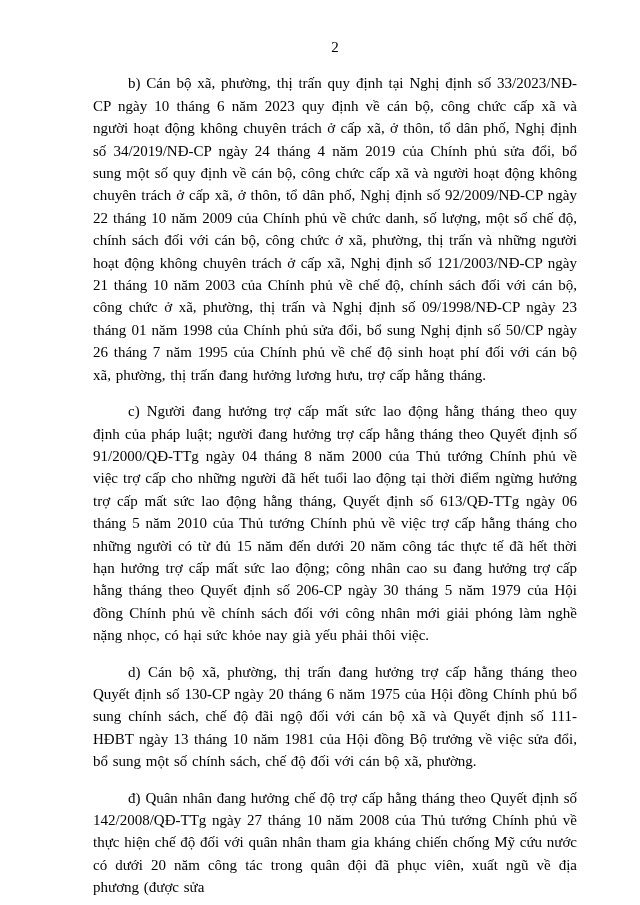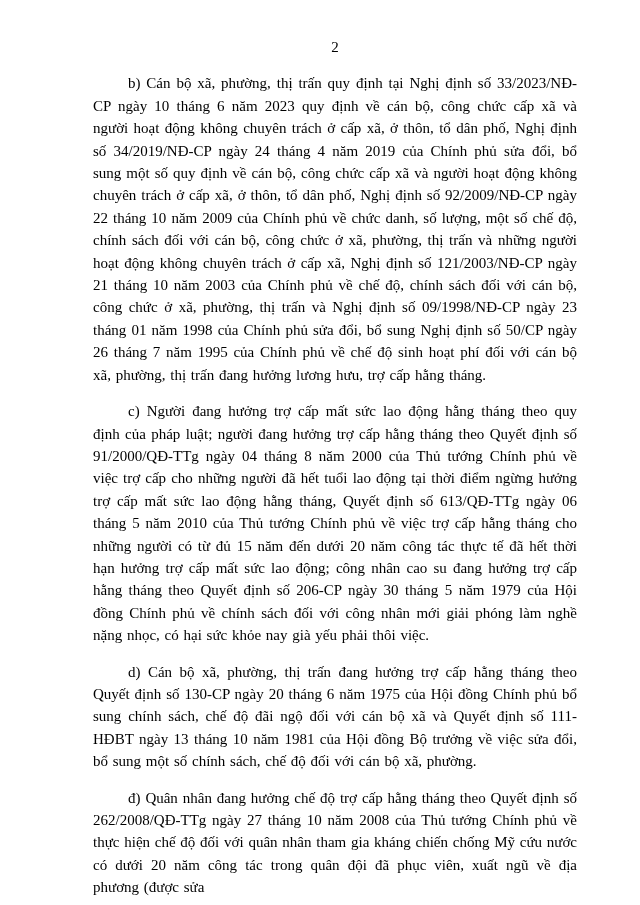--- a/index.html
+++ b/index.html
@@ -40,15 +40,15 @@
 </style>
 </head>
 <body>
 
 <div class="doc-page">
   <div class="doc-content">
     <div class="page-number">2</div>
     <p class="para">b) Cán bộ xã, phường, thị trấn quy định tại Nghị định số 33/2023/NĐ-CP ngày 10 tháng 6 năm 2023 quy định về cán bộ, công chức cấp xã và người hoạt động không chuyên trách ở cấp xã, ở thôn, tổ dân phố, Nghị định số 34/2019/NĐ-CP ngày 24 tháng 4 năm 2019 của Chính phủ sửa đổi, bổ sung một số quy định về cán bộ, công chức cấp xã và người hoạt động không chuyên trách ở cấp xã, ở thôn, tổ dân phố, Nghị định số 92/2009/NĐ-CP ngày 22 tháng 10 năm 2009 của Chính phủ về chức danh, số lượng, một số chế độ, chính sách đối với cán bộ, công chức ở xã, phường, thị trấn và những người hoạt động không chuyên trách ở cấp xã, Nghị định số 121/2003/NĐ-CP ngày 21 tháng 10 năm 2003 của Chính phủ về chế độ, chính sách đối với cán bộ, công chức ở xã, phường, thị trấn và Nghị định số 09/1998/NĐ-CP ngày 23 tháng 01 năm 1998 của Chính phủ sửa đổi, bổ sung Nghị định số 50/CP ngày 26 tháng 7 năm 1995 của Chính phủ về chế độ sinh hoạt phí đối với cán bộ xã, phường, thị trấn đang hưởng lương hưu, trợ cấp hằng tháng.</p>
     <p class="para">c) Người đang hưởng trợ cấp mất sức lao động hằng tháng theo quy định của pháp luật; người đang hưởng trợ cấp hằng tháng theo Quyết định số 91/2000/QĐ-TTg ngày 04 tháng 8 năm 2000 của Thủ tướng Chính phủ về việc trợ cấp cho những người đã hết tuổi lao động tại thời điểm ngừng hưởng trợ cấp mất sức lao động hằng tháng, Quyết định số 613/QĐ-TTg ngày 06 tháng 5 năm 2010 của Thủ tướng Chính phủ về việc trợ cấp hằng tháng cho những người có từ đủ 15 năm đến dưới 20 năm công tác thực tế đã hết thời hạn hưởng trợ cấp mất sức lao động; công nhân cao su đang hưởng trợ cấp hằng tháng theo Quyết định số 206-CP ngày 30 tháng 5 năm 1979 của Hội đồng Chính phủ về chính sách đối với công nhân mới giải phóng làm nghề nặng nhọc, có hại sức khỏe nay già yếu phải thôi việc.</p>
     <p class="para">d) Cán bộ xã, phường, thị trấn đang hưởng trợ cấp hằng tháng theo Quyết định số 130-CP ngày 20 tháng 6 năm 1975 của Hội đồng Chính phủ bổ sung chính sách, chế độ đãi ngộ đối với cán bộ xã và Quyết định số 111-HĐBT ngày 13 tháng 10 năm 1981 của Hội đồng Bộ trưởng về việc sửa đổi, bổ sung một số chính sách, chế độ đối với cán bộ xã, phường.</p>
-    <p class="para">đ) Quân nhân đang hưởng chế độ trợ cấp hằng tháng theo Quyết định số 262/2008/QĐ-TTg ngày 27 tháng 10 năm 2008 của Thủ tướng Chính phủ về thực hiện chế độ đối với quân nhân tham gia kháng chiến chống Mỹ cứu nước có dưới 20 năm công tác trong quân đội đã phục viên, xuất ngũ về địa phương (được sửa</p>
+    <p class="para">đ) Quân nhân đang hưởng chế độ trợ cấp hằng tháng theo Quyết định số 142/2008/QĐ-TTg ngày 27 tháng 10 năm 2008 của Thủ tướng Chính phủ về thực hiện chế độ đối với quân nhân tham gia kháng chiến chống Mỹ cứu nước có dưới 20 năm công tác trong quân đội đã phục viên, xuất ngũ về địa phương (được sửa</p>
   </div>
 </div>
 
 </body></html>

